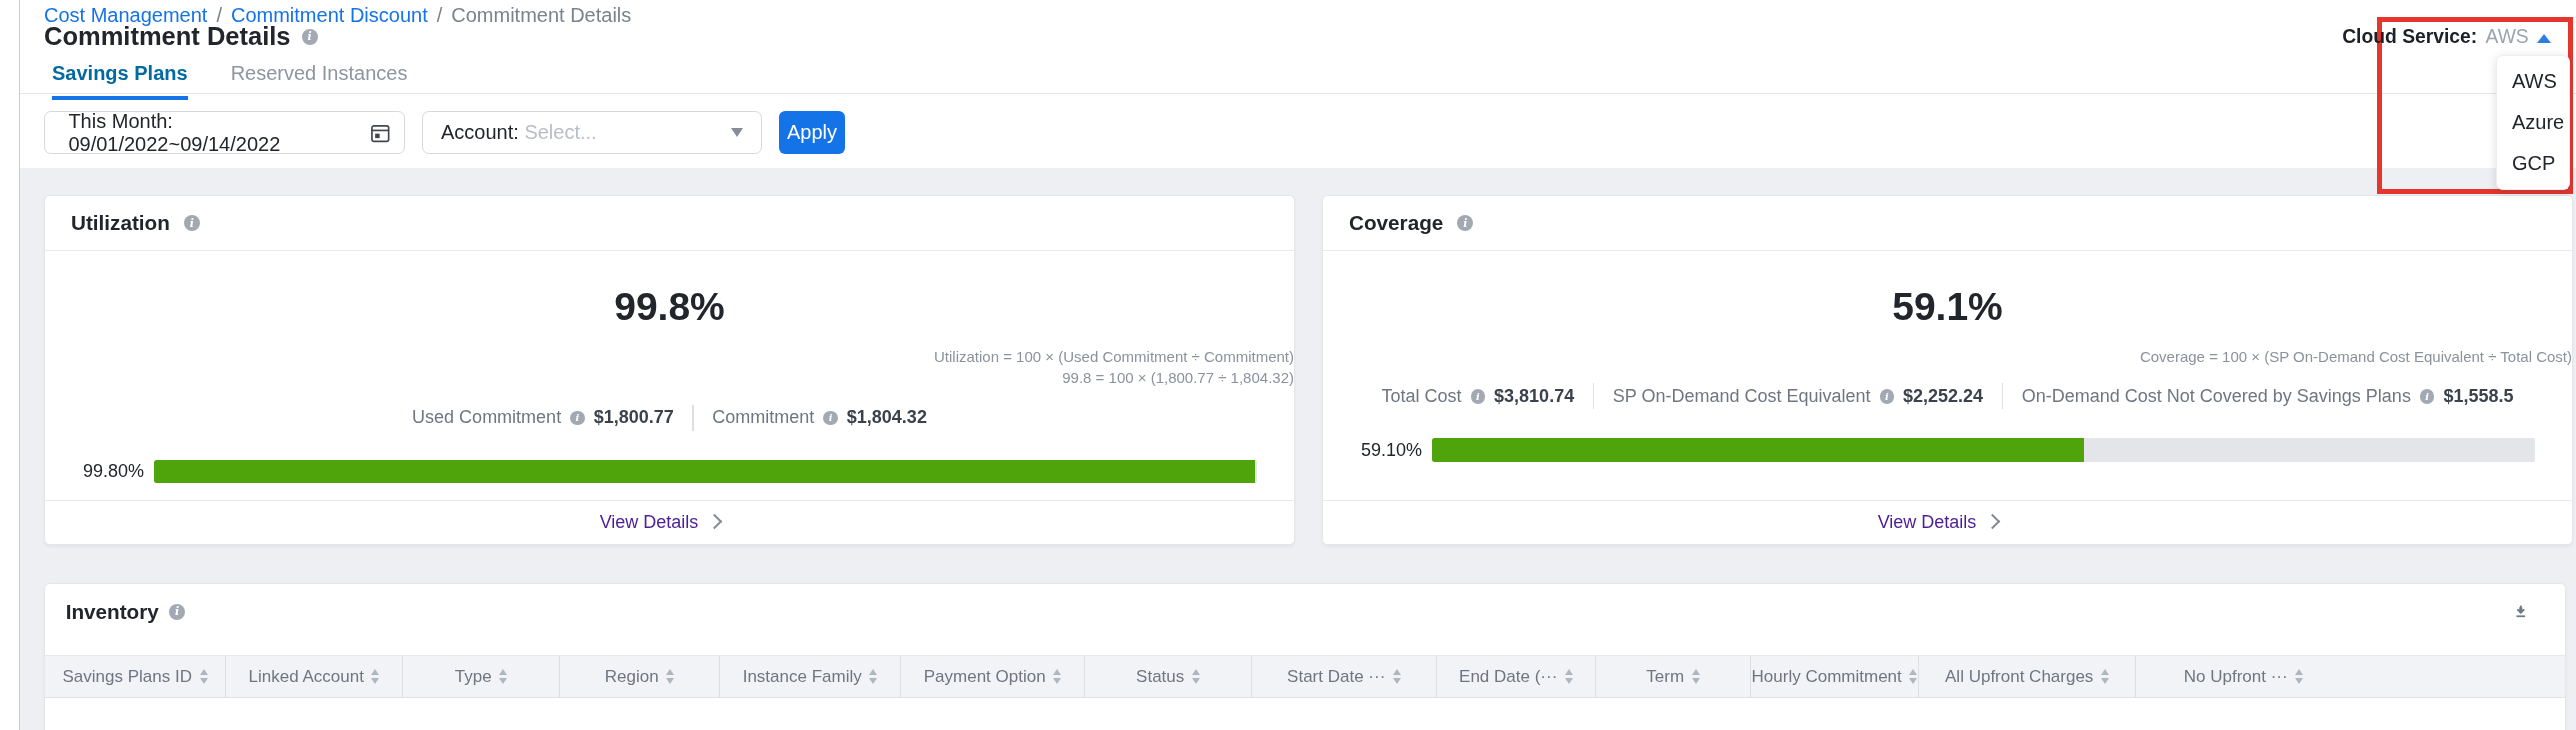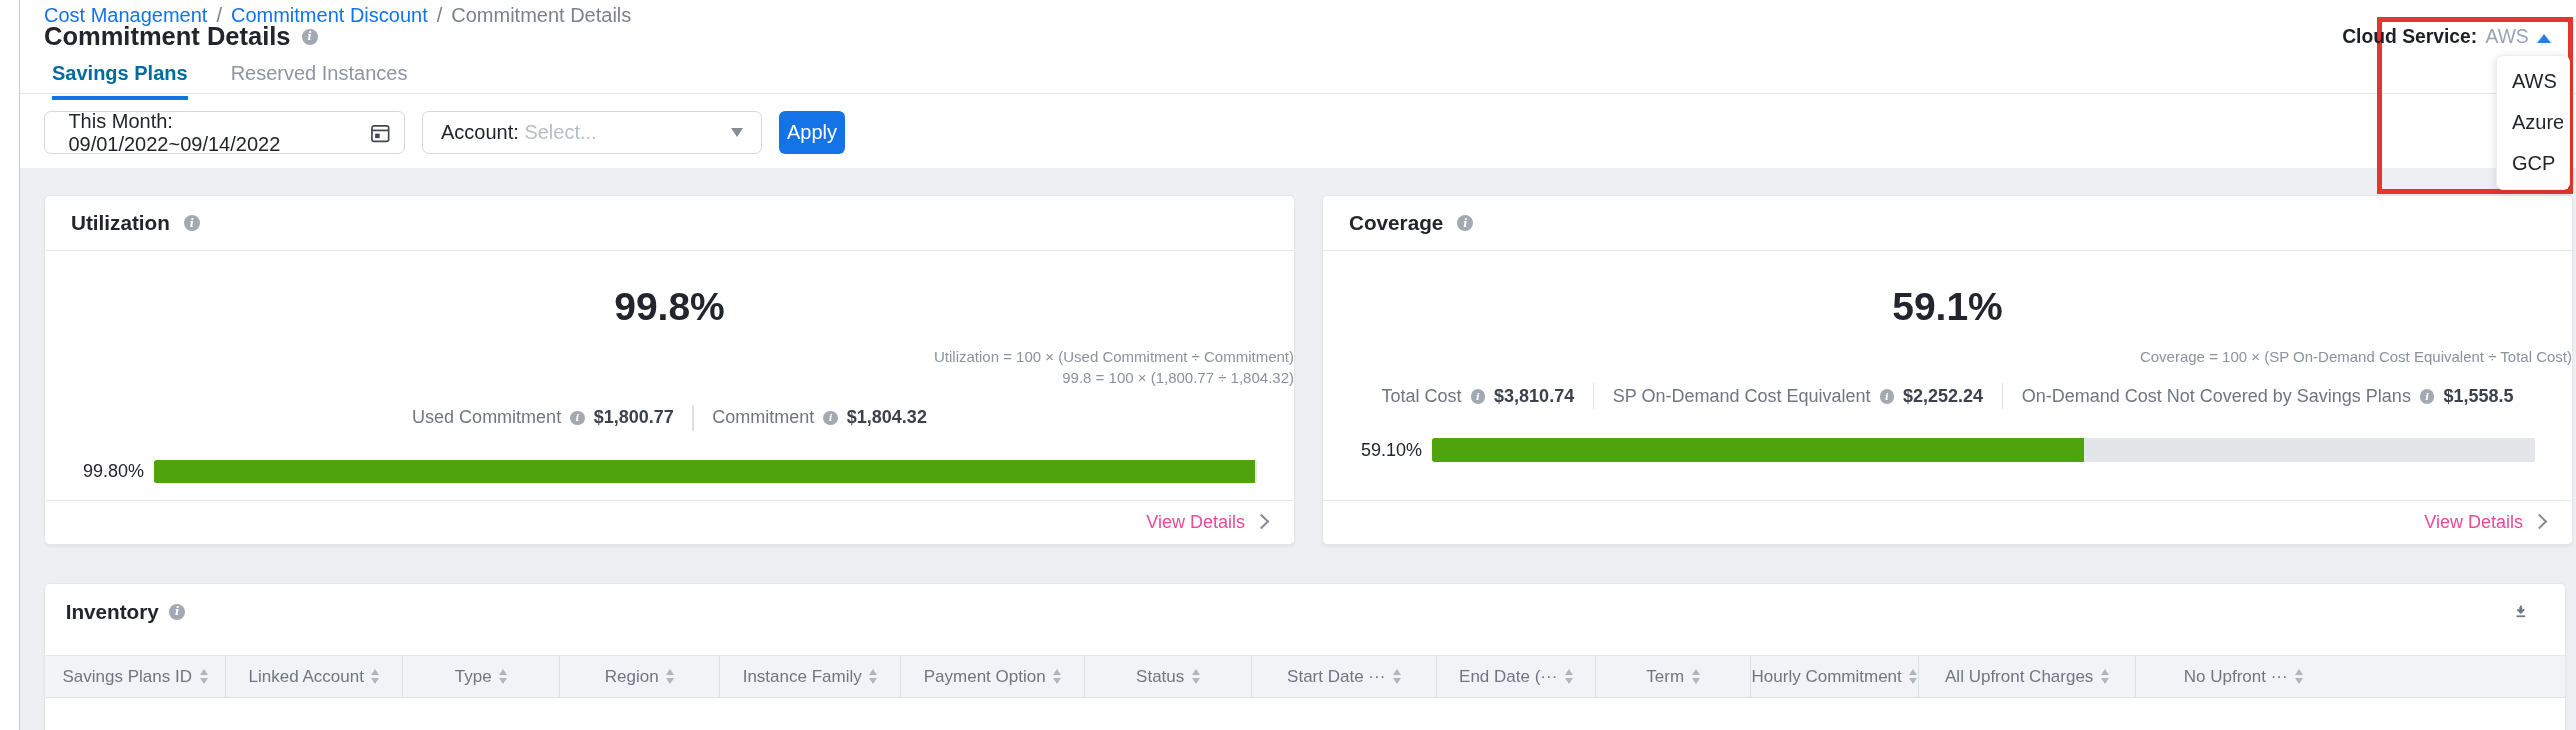--- a/index.html
+++ b/index.html
@@ -54,22 +54,22 @@
   .stats{display:flex;justify-content:center;align-items:center;margin-top:16.5px;font-size:18px;color:#6f7680;}
   .stat{display:flex;align-items:center;gap:9px;}
   .stat .info{width:14.5px;height:14.5px;font-size:9.7px;}
   .stat .val{color:#3c424b;font-weight:600;}
   .vdiv{width:1.4px;height:26px;background:#dcdfe3;margin:0 18.6px;}
   .bar-row{display:flex;align-items:center;margin-top:29px;padding:0 37px 0 25px;border-radius:7px;}
   .bar-label{width:74px;text-align:right;font-size:18px;color:#22252b;margin-right:10.3px;flex:0 0 auto;}
   .bar-track{flex:1;height:23.4px;background:#e3e5e8;border-radius:2.1px;overflow:hidden;}
   .bar-fill{height:100%;background:#4FA30B;border-radius:2.1px 0 0 2.1px;}
   .card-footer{position:absolute;left:0;right:0;bottom:0;height:43px;border-top:1.4px solid #e7e9ec;
-               display:flex;align-items:center;justify-content:flex-end;gap:11px;padding-right:27px;
-               font-size:18px;color:#ec4899;cursor:pointer;}
+               display:flex;align-items:center;justify-content:center;gap:11px;padding-right:19px;
+               font-size:18px;color:#4c1d95;cursor:pointer;}
   .chev{width:9px;height:9px;border-top:2.1px solid #868c96;border-right:2.1px solid #868c96;
         transform:rotate(45deg);margin-bottom:1.4px;}
 
   
   #card-inventory{left:44px;top:583px;width:2522px;height:414px;}
   .inv-header{height:55px;display:flex;align-items:center;gap:10.3px;padding-left:20.7px;
               font-size:20.7px;font-weight:700;color:#22252b;position:relative;}
   .download-btn{position:absolute;right:30px;top:13.8px;width:27.6px;height:27.6px;cursor:pointer;
                 display:flex;align-items:center;justify-content:center;background:none;border:none;}
   .grid14{display:grid;grid-template-columns:181px 177px 157px 160px 181px 184px 167px 185px 159px 155px 168px 217px 215px 1fr;margin-top:16px;}

